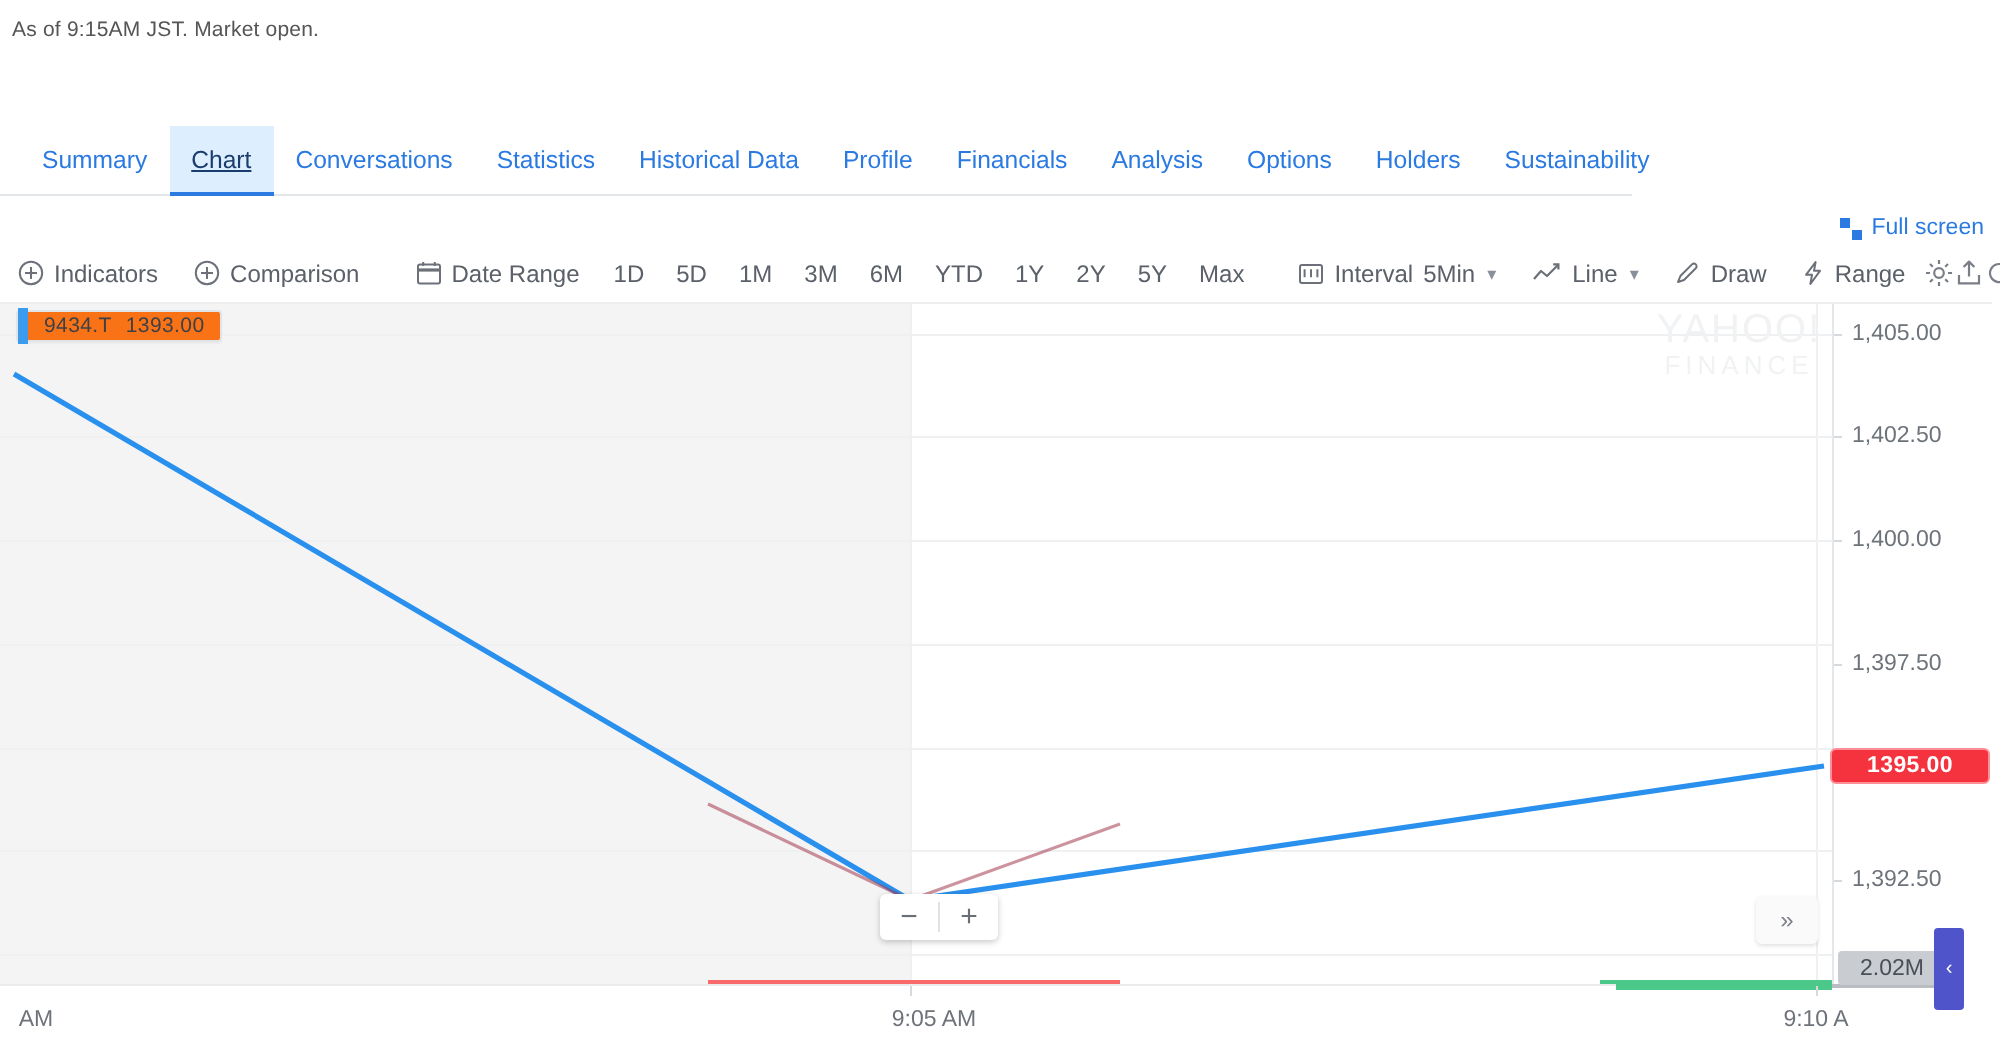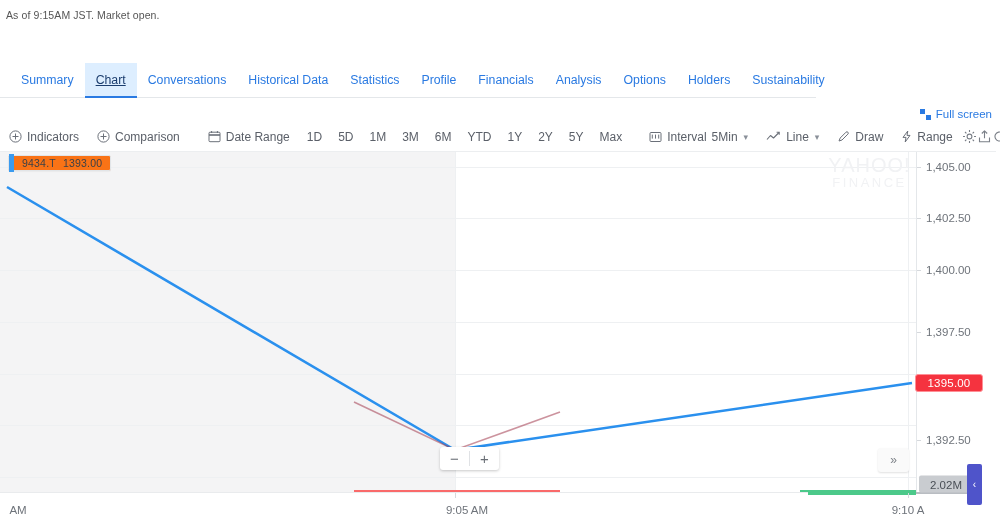--- a/index.html
+++ b/index.html
@@ -129,23 +129,23 @@
     border-left:1px solid #e4e7ea; background:#fff;
   }
   .ytick {
     position:absolute; left:9px; font-size:11.5px; color:#6e737a;
     white-space:nowrap; transform:translateY(-50%);
   }
   .ytick::before {
     content:""; position:absolute; left:-9px; top:50%; width:4px; height:1px; background:#d6d9dd;
   }
   .price-badge {
-    position:absolute; left:-2px; width:68px; height:18px;
+    position:absolute; left:-2px; width:80px; height:18px;
     background:#f5333f; border:1.5px solid #ff8f96; border-radius:3px;
-    color:#fff; font-size:11.5px; font-weight:normal;
+    color:#fff; font-size:11.5px; font-weight:bold;
     display:flex; align-items:center; justify-content:center;
     transform:translateY(-50%); letter-spacing:0.2px;
   }
   .vol-badge {
     position:absolute; left:2px; width:54px; height:17px;
     background:#c9ccd0; border-radius:2px;
     color:#4a4f56; font-size:11.5px;
     display:flex; align-items:center; justify-content:center;
     transform:translateY(-50%);
   }
@@ -184,22 +184,22 @@
 <div class="page">
 
   <div class="quote-header">
     <div class="quote-meta">As of 9:15AM JST. Market open.</div>
   </div>
 
   <div class="navtabs">
     <div class="navtab">Summary</div>
     <div class="navtab active">Chart</div>
     <div class="navtab">Conversations</div>
+    <div class="navtab">Statistics</div>
     <div class="navtab">Historical Data</div>
-    <div class="navtab">Statistics</div>
     <div class="navtab">Profile</div>
     <div class="navtab">Financials</div>
     <div class="navtab">Analysis</div>
     <div class="navtab">Options</div>
     <div class="navtab">Holders</div>
     <div class="navtab">Sustainability</div>
   </div>
 
   <div class="fullscreen-link">
     <span class="fs-icon">

